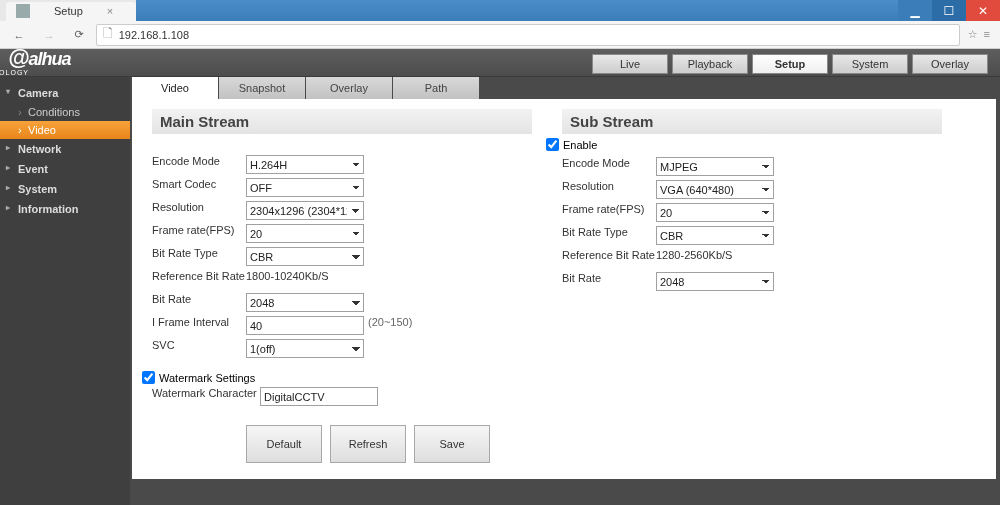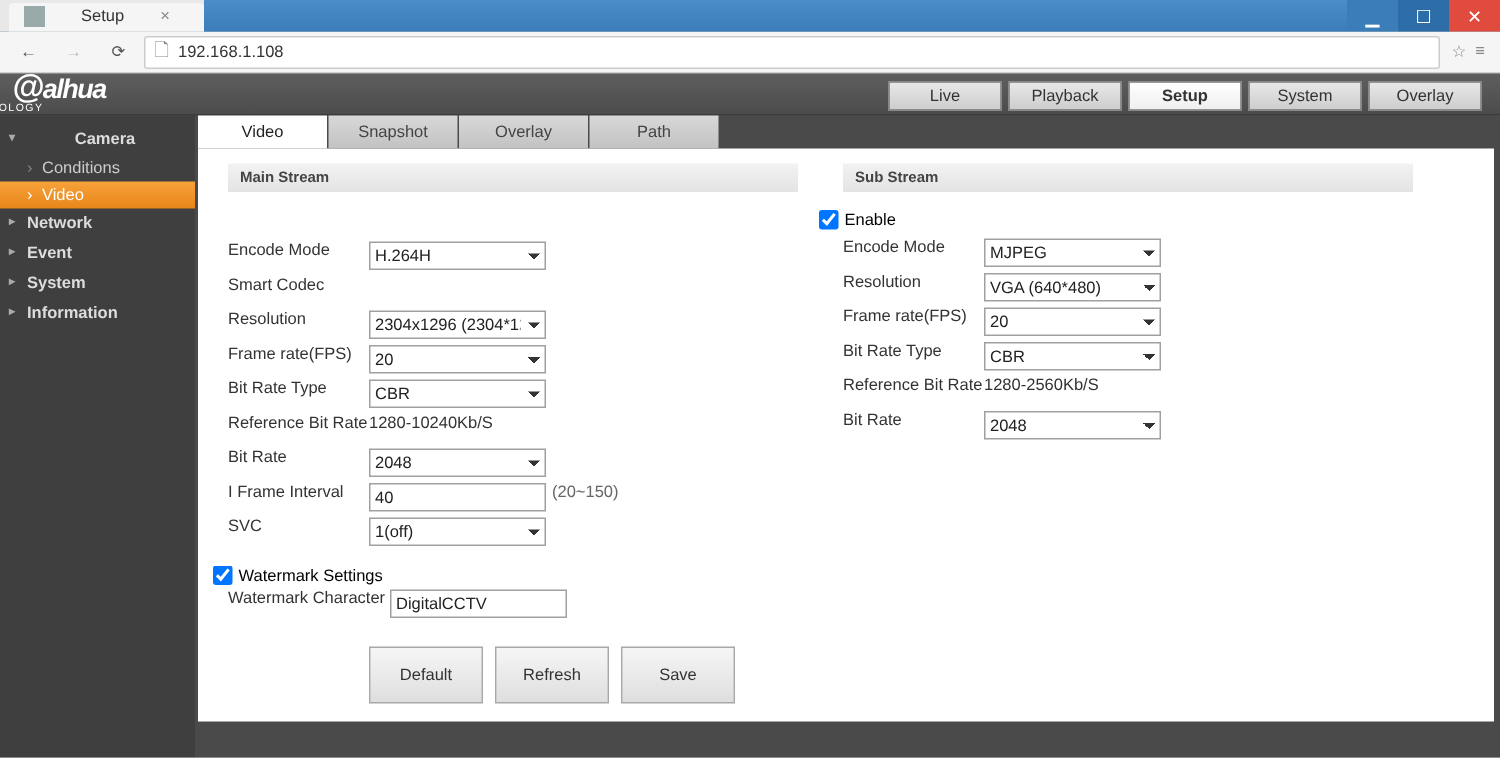--- a/index.html
+++ b/index.html
@@ -28,37 +28,37 @@
 .logo { color:#fff; font-size:18px; font-style:italic; font-weight:bold; letter-spacing:-1px; display:flex; align-items:baseline; gap:0; }
 .logo-sub { font-size:7px; font-style:normal; font-weight:normal; letter-spacing:1px; margin-left:-38px; margin-top:-2px; display:block;}
 .logo-wrap{display:flex;flex-direction:column;align-items:flex-start;color:#fff;}
 .top-nav { margin-left:auto; display:flex; gap:4px; padding-bottom:2px;}
 .top-nav-btn { min-width:76px; height:20px; background:linear-gradient(#e8e8e8,#cdcdcd); border:1px solid #888; color:#333; font-size:11px; display:flex; align-items:center; justify-content:center; cursor:pointer; }
 .top-nav-btn.active { background:linear-gradient(#fff,#efefef); font-weight:bold; }
 
 
 .main { display:flex; height:calc(505px - 21px - 28px - 28px); }
 .sidebar { width:130px; background:#3f3f3f; padding-top:6px; }
-.side-cat { color:#ddd; font-weight:bold; padding:4px 8px 4px 18px; position:relative; cursor:pointer;text-align:center;}
+.side-cat { color:#ddd; font-weight:bold; padding:4px 8px 4px 18px; position:relative; cursor:pointer;}
 .side-cat::before{content:'▾'; position:absolute; left:6px; font-size:8px; color:#aaa;}
 .side-sub { color:#ccc; padding:3px 4px 3px 28px; position:relative; cursor:pointer;}
 .side-sub::before{content:'›'; position:absolute; left:18px; color:#888;}
 .side-sub.active { background:linear-gradient(#f7a23a,#e8861a); color:#fff; }
 .side-sub.active::before{color:#fff;}
 .side-item { color:#ddd; font-weight:bold; padding:4px 8px 4px 18px; position:relative; cursor:pointer;}
 .side-item::before{content:'▸'; position:absolute; left:6px; font-size:8px; color:#aaa;}
 
 .content { flex:1; background:#4a4a4a; padding:0 0 0 0; }
 .tabs-row { display:flex; background:#4a4a4a; padding-left:2px; }
 .ctab { width:86px; height:22px; display:flex; align-items:center; justify-content:center; background:linear-gradient(#d8d8d8,#c2c2c2); color:#444; font-size:11px; cursor:pointer; margin-right:1px;}
 .ctab.active { background:#fff; color:#222; font-weight:normal;}
 .panel { background:#fff; margin:0 4px 4px 2px; padding:10px 12px 12px 20px; min-height:380px;}
 .cols { display:flex; gap:30px; }
 .col { flex:0 0 380px; }
-.section-title { background:linear-gradient(#f2f2f2,#e4e4e4); font-weight:bold; color:#444; padding:4px 8px; margin-bottom:12px; font-size:10px;}
+.section-title { background:linear-gradient(#f2f2f2,#e4e4e4); font-weight:bold; color:#444; padding:4px 8px; margin-bottom:0; font-size:15px;}
 .row { display:flex; align-items:flex-start; margin:3px 0; min-height:20px;}
 .row label.fl { width:94px; color:#333; font-size:11px;}
 .row .val { color:#333; font-size:11px;}
 .sel, .inp { width:118px; height:19px; border:1px solid #a0a0a0; background:#fff; font-size:11px; padding:0 3px; color:#222;}
 .sel { appearance:none; background-image:linear-gradient(45deg,transparent 50%,#333 50%),linear-gradient(-45deg,transparent 50%,#333 50%); background-position:right 7px top 7px,right 3px top 7px; background-size:4px 4px; background-repeat:no-repeat; padding-right:16px;}
 .check-row{display:flex;align-items:flex-end;gap:4px;margin:4px 0 6px -16px;}
 .check-row2{display:flex;align-items:center;gap:4px;margin:12px 0 2px -10px;}
 .hint{color:#666;font-size:11px;margin-left:4px;}
 .btn-row{display:flex;gap:8px;margin-top:18px;margin-left:94px;}
 .action-btn{width:76px;height:38px;background:linear-gradient(#f6f6f6,#dedede);border:1px solid #a8a8a8;font-size:11px;color:#333;cursor:pointer;}
@@ -137,36 +137,37 @@
 
         <div class="col">
           <div class="section-title">Main Stream</div>
           <div style="height:18px;"></div>
           <div class="row">
               <label class="fl">Encode Mode</label>
               <select class="sel"><option>H.264H</option></select>
             </div>
           <div class="row">
               <label class="fl">Smart Codec</label>
+              <select class="sel"><option>OFF</option></select>
             </div>
           <div class="row">
               <label class="fl">Resolution</label>
               <select class="sel"><option>2304x1296 (2304*1296)</option></select>
             </div>
           <div class="row">
               <label class="fl">Frame rate(FPS)</label>
               <select class="sel"><option>20</option></select>
             </div>
           <div class="row">
               <label class="fl">Bit Rate Type</label>
               <select class="sel"><option>CBR</option></select>
             </div>
           <div class="row">
               <label class="fl">Reference Bit Rate</label>
-              <span class="val">1280-10240Kb/S</span>
+              <span class="val">1800-10240Kb/S</span>
             </div>
           <div class="row">
               <label class="fl">Bit Rate</label>
               <select class="sel"><option>2048</option></select>
             </div>
           <div class="row">
               <label class="fl">I Frame Interval</label>
               <input class="inp" value="40" style="">
               <span class="hint">(20~150)</span>
             </div>

